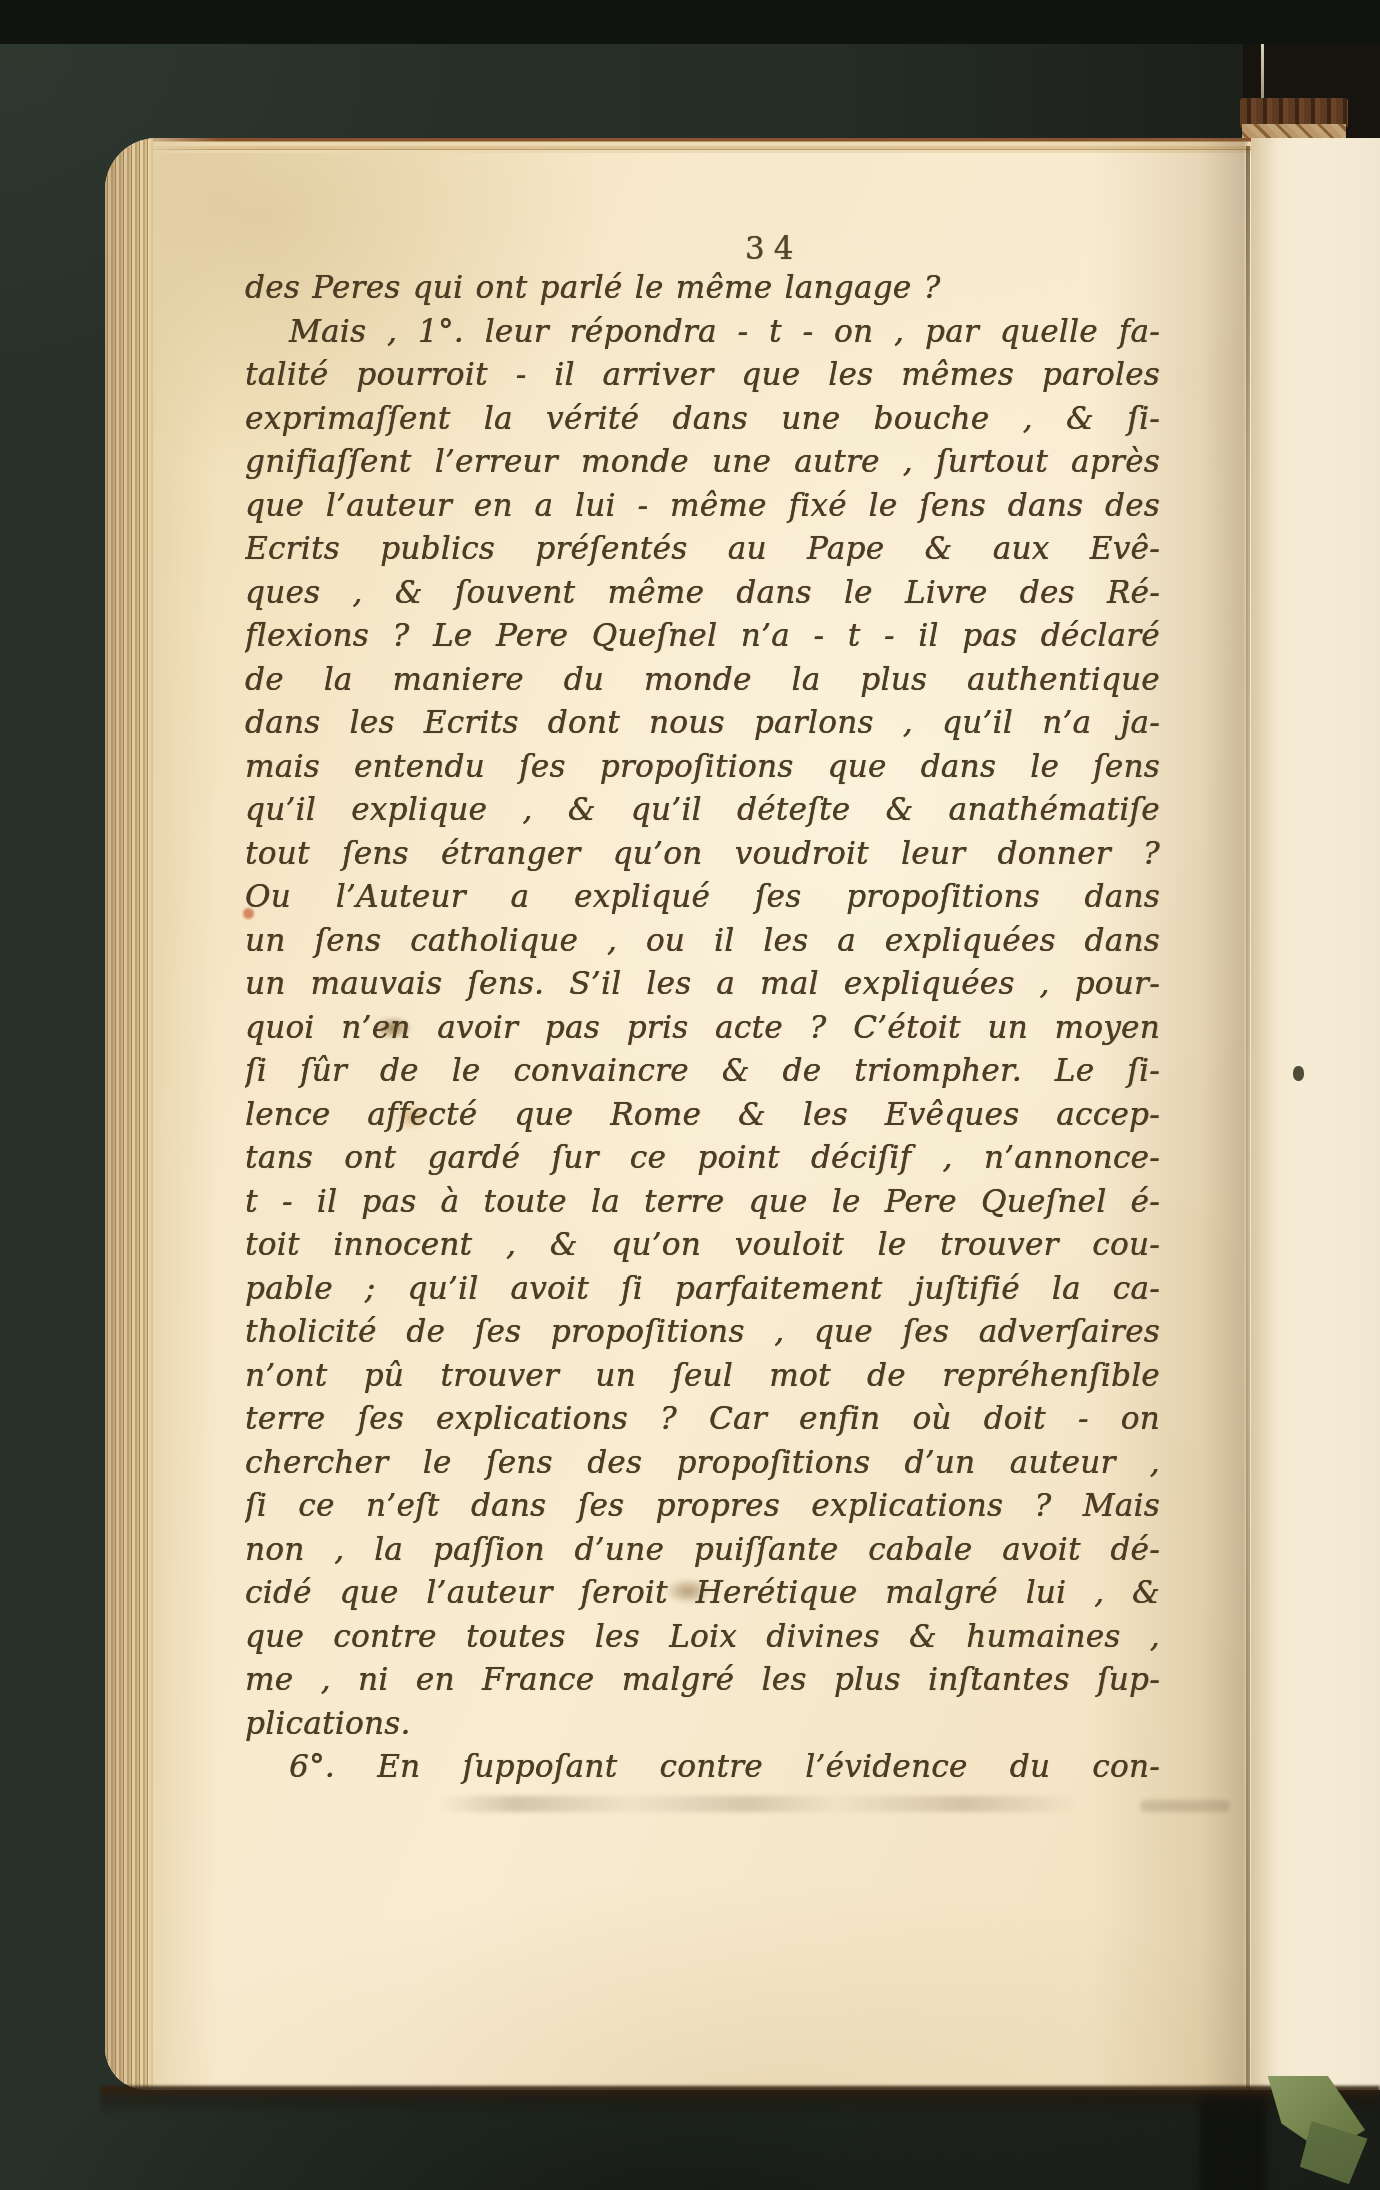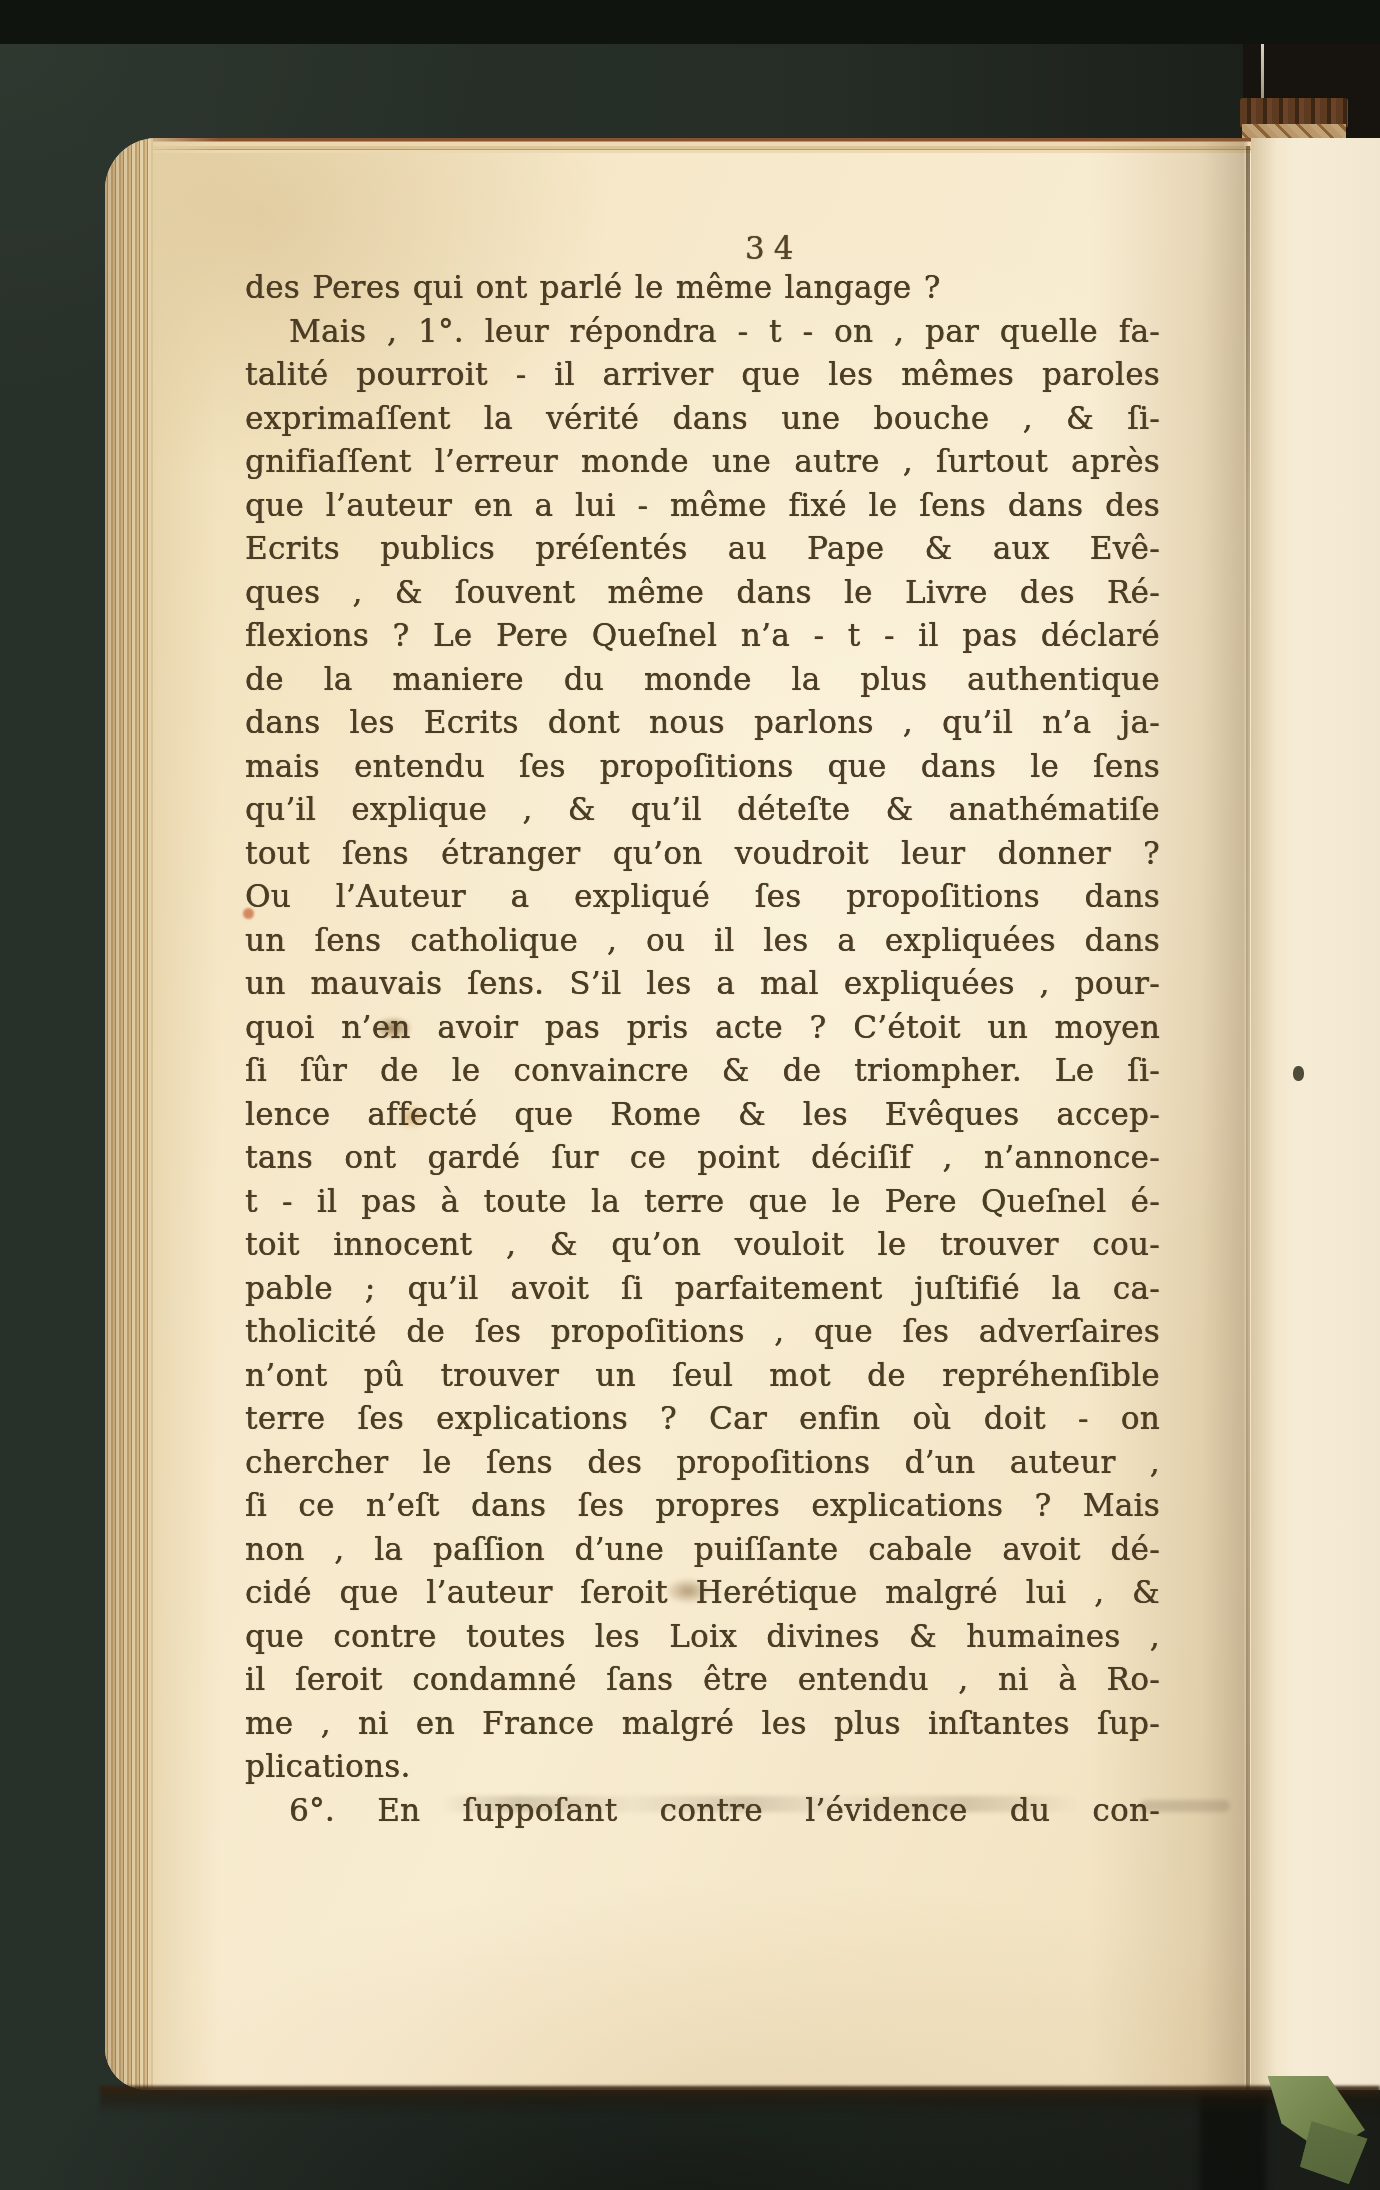--- a/index.html
+++ b/index.html
@@ -63,20 +63,21 @@
     background:linear-gradient(90deg, rgba(110,95,70,0), rgba(110,95,70,.38) 12%, rgba(110,95,70,.08) 30%, rgba(115,98,72,.34) 48%, rgba(110,95,70,.05) 62%, rgba(120,100,75,.36) 82%, rgba(110,95,70,0));}
   .smudge-right{position:absolute;left:1035px;top:1662px;width:90px;height:12px;filter:blur(2px);opacity:.6;background:rgba(110,95,70,.4);border-radius:6px;}
   
   .textblock{position:absolute;left:140px;top:92px;width:915px;z-index:3;color:#4b3c25;}
   .pagenum{height:36px;font-size:31px;letter-spacing:9px;padding-left:500px;color:#544326;
     text-shadow:0 0 1px rgba(80,62,34,.8);}
   .line{
     font-size:31px;line-height:43.5px;height:43.5px;overflow:hidden;white-space:normal;
     text-align:justify;text-align-last:justify;letter-spacing:.3px;word-spacing:2px;
     text-shadow:.4px .4px .8px rgba(75,55,28,.6), 0 0 .5px rgba(75,55,28,.7);
+    font-style:italic;
   }
   .line.endline{text-align:left;text-align-last:left;}
   .line.indent{padding-left:44px;}
   
   .page-bottom-shadow{position:absolute;left:100px;top:2042px;width:1280px;height:30px;z-index:2;
     background:linear-gradient(180deg,#33210f,rgba(30,22,12,.45) 45%, rgba(25,20,12,0));filter:blur(1.5px);}
   .gutter-bottom-dark{position:absolute;left:1200px;top:2046px;width:66px;height:144px;background:rgba(5,6,4,.5);filter:blur(3px);}
   
   .ribbon{position:absolute;left:1256px;top:2032px;width:116px;height:108px;z-index:4;}
   .ribbon-a{position:absolute;left:0;top:0;width:100%;height:100%;
@@ -144,21 +145,20 @@
           <div class="line">toit innocent , &amp; qu’on vouloit le trouver cou-</div>
           <div class="line">pable ; qu’il avoit ſi parfaitement juſtifié la ca-</div>
           <div class="line">tholicité de ſes propoſitions , que ſes adverſaires</div>
           <div class="line">n’ont pû trouver un ſeul mot de repréhenſible</div>
           <div class="line">terre ſes explications ? Car enfin où doit - on</div>
           <div class="line">chercher le ſens des propoſitions d’un auteur ,</div>
           <div class="line">ſi ce n’eſt dans ſes propres explications ? Mais</div>
           <div class="line">non , la paſſion d’une puiſſante cabale avoit dé-</div>
           <div class="line">cidé que l’auteur ſeroit Herétique malgré lui , &amp;</div>
           <div class="line">que contre toutes les Loix divines &amp; humaines ,</div>
-          <div class="line">il ſeroit condamné ſans être entendu , ni à Ro-</div>
           <div class="line">me , ni en France malgré les plus inſtantes ſup-</div>
           <div class="line endline">plications.</div>
           <div class="line indent">6°. En ſuppoſant contre l’évidence du con-</div>
         </div>
     </div>
   </div>
 
   <div class="page-bottom-shadow"></div>
   <div class="gutter-bottom-dark"></div>
 

